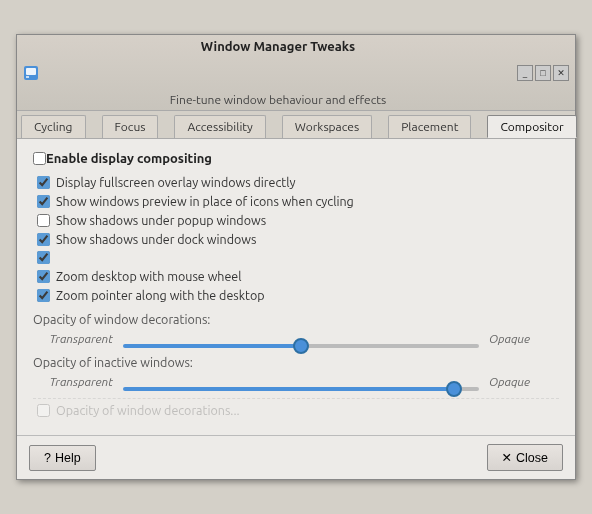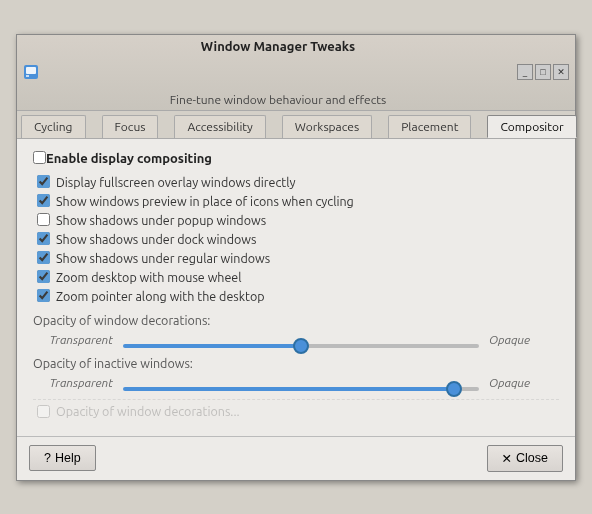--- a/index.html
+++ b/index.html
@@ -273,21 +273,20 @@
     <div class="checkbox-row">
       <input type="checkbox" id="cb2" style="">
       <label for="cb2" class="checkbox-label">Show shadows under popup windows</label>
     </div>
     <div class="checkbox-row">
       <input type="checkbox" checked="" id="cb3" style="">
       <label for="cb3" class="checkbox-label">Show shadows under dock windows</label>
     </div>
     <div class="checkbox-row">
       <input type="checkbox" checked="" id="cb4" style="">
-      <label for="cb4" class="checkbox-label">Show shadows under regular windows</label>
     </div>
     <div class="checkbox-row">
       <input type="checkbox" checked="" id="cb5" style="">
       <label for="cb5" class="checkbox-label">Zoom desktop with mouse wheel</label>
     </div>
     <div class="checkbox-row">
       <input type="checkbox" checked="" id="cb6" style="">
       <label for="cb6" class="checkbox-label">Zoom pointer along with the desktop</label>
     </div>
 

